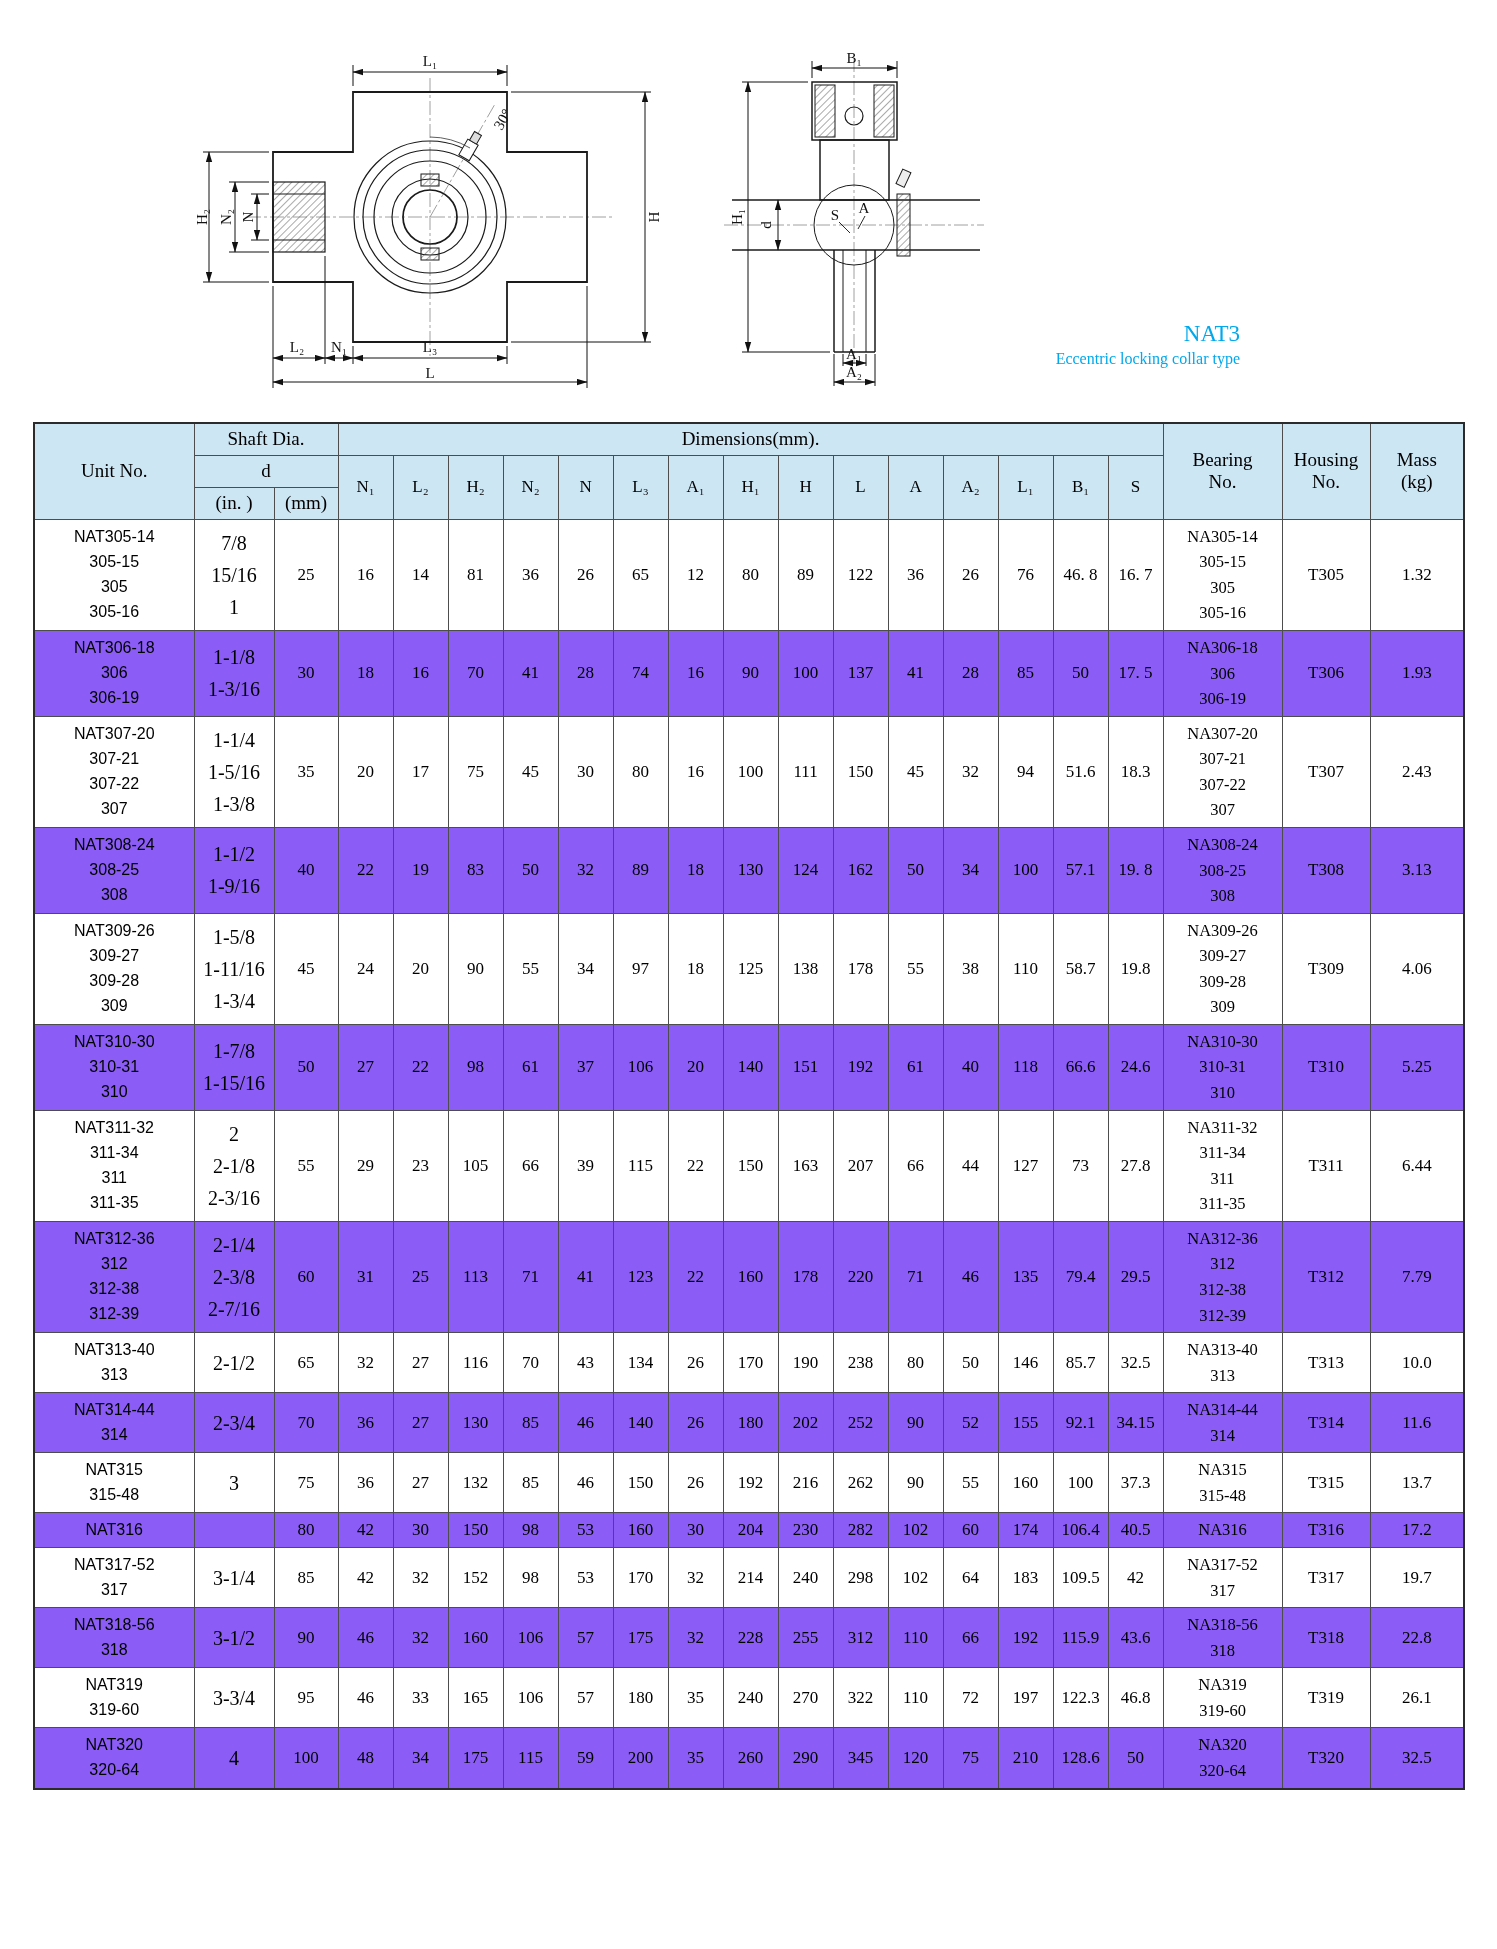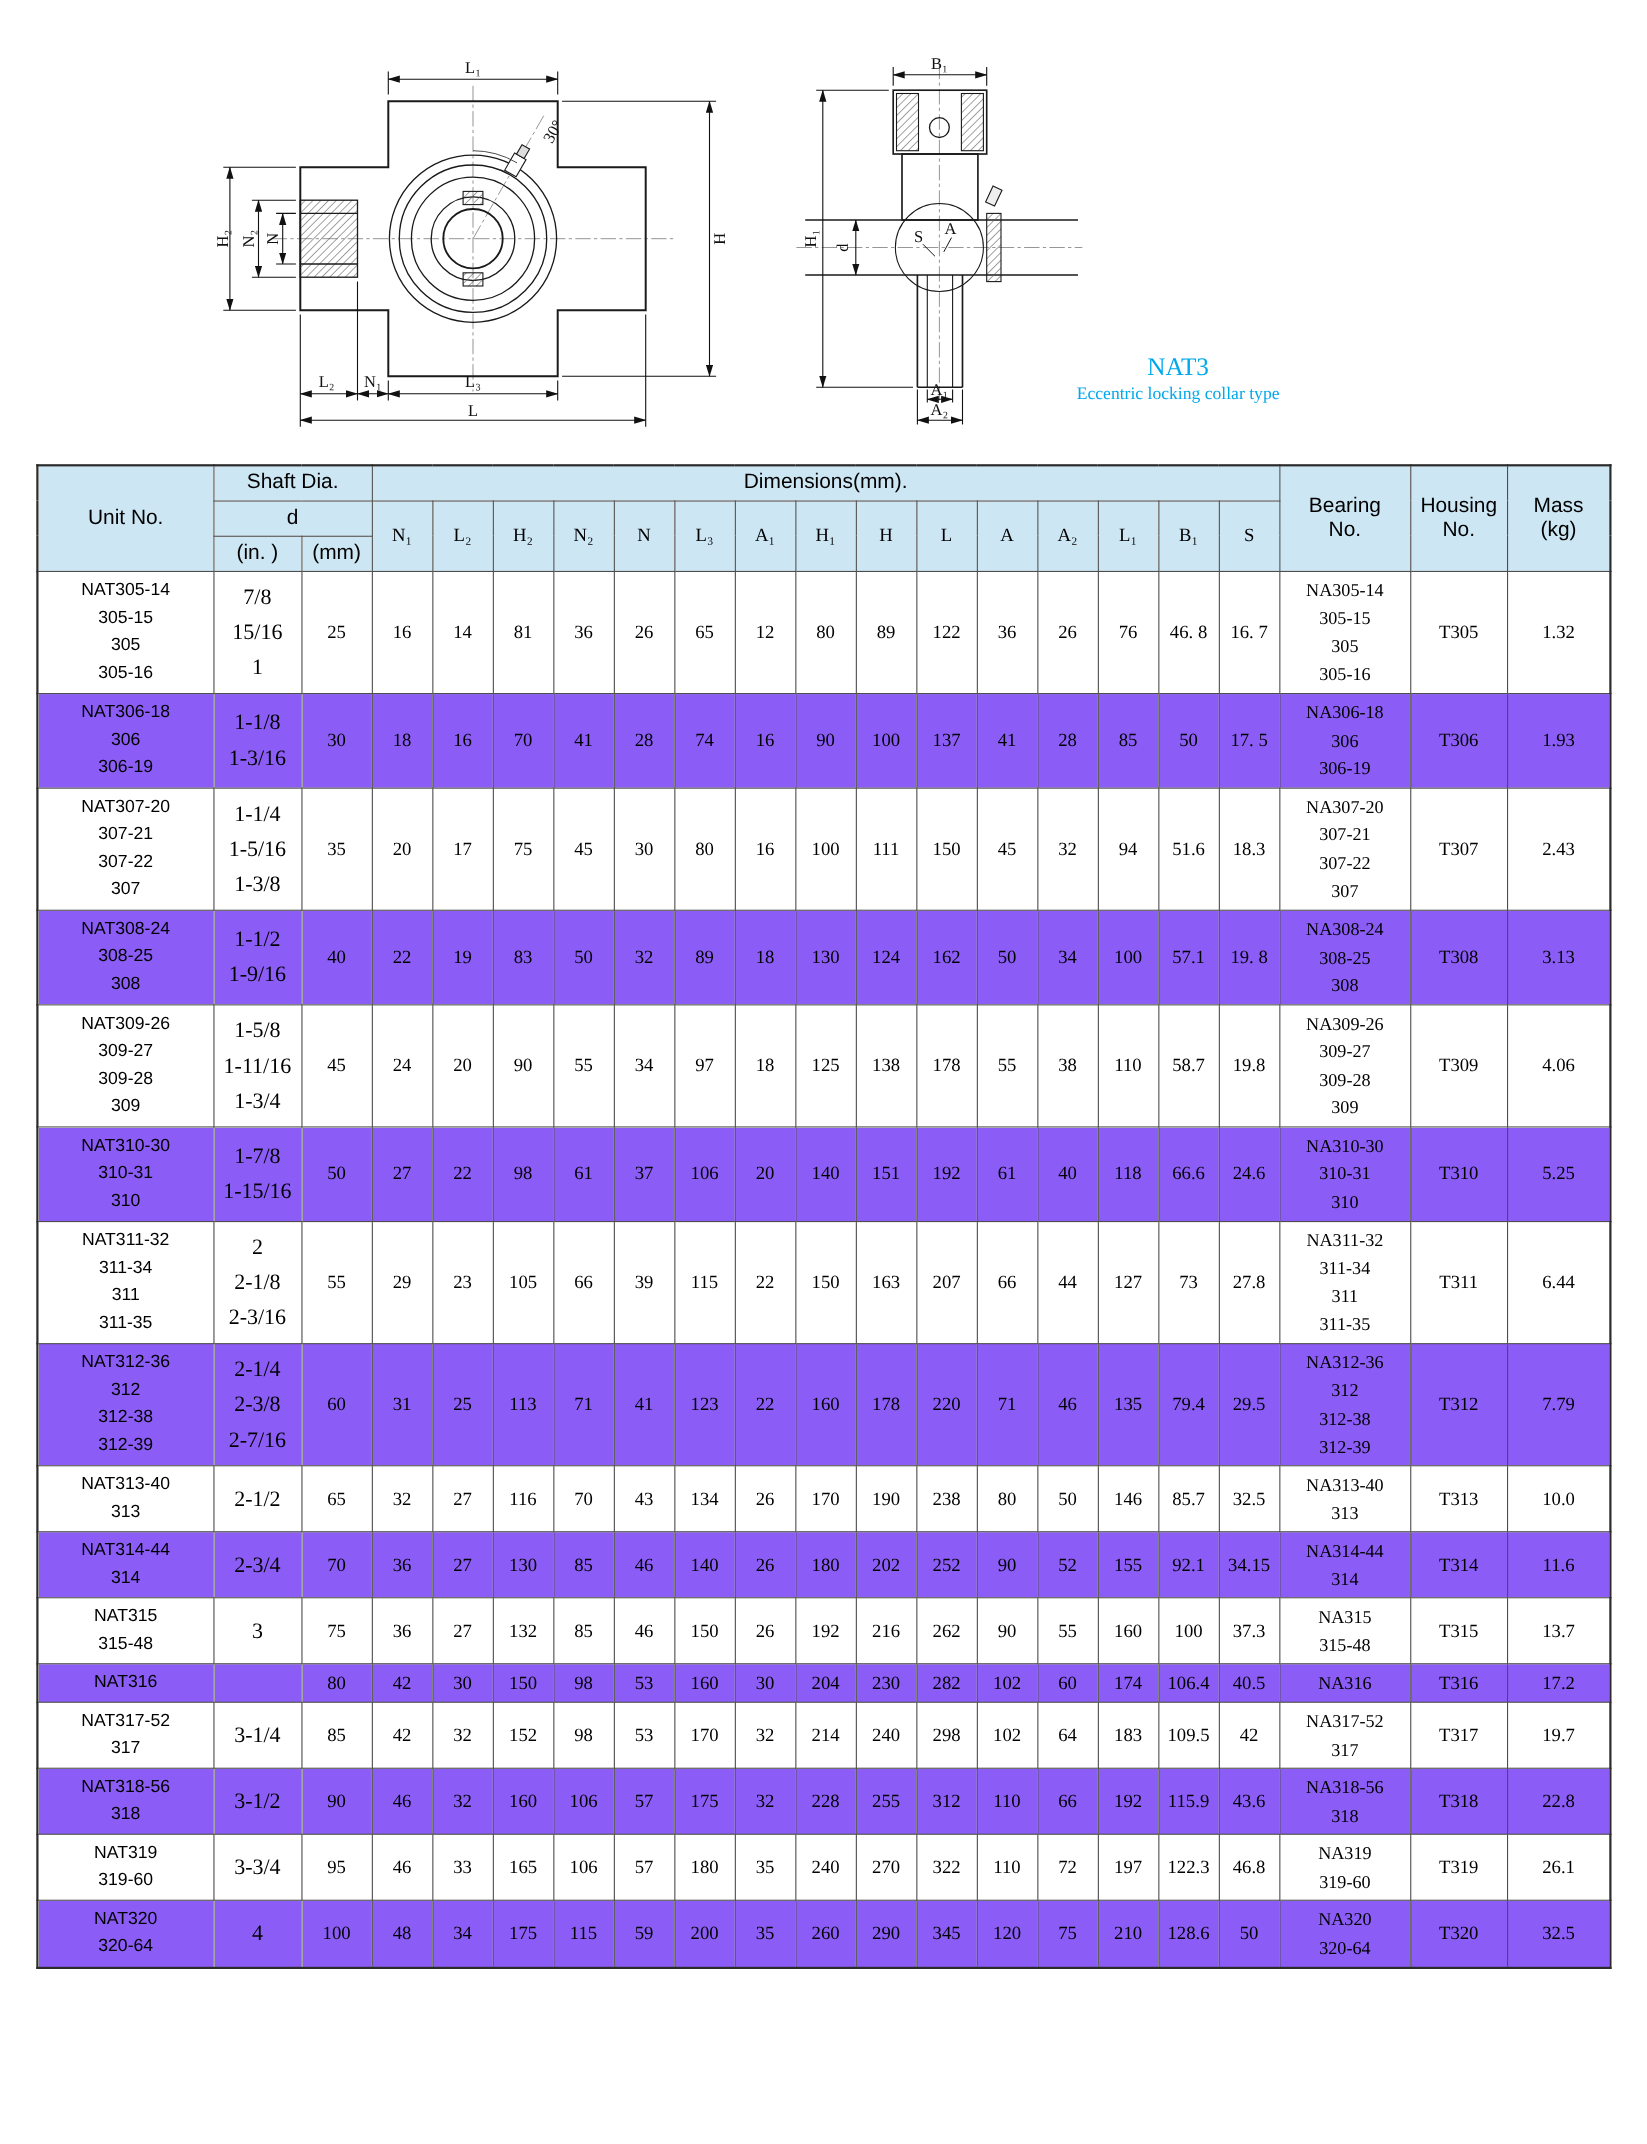--- a/index.html
+++ b/index.html
@@ -6,31 +6,31 @@
   body{width:1497px;height:1949px;background:#ffffff;position:relative;
        font-family:"Liberation Serif","DejaVu Serif",serif;color:#000}
   .page{position:absolute;inset:0;overflow:hidden}
 
   
   .svg-front{position:absolute;left:195px;top:52px}
   .svg-side{position:absolute;left:712px;top:52px}
   svg text{font-family:"Liberation Serif","DejaVu Serif",serif;font-size:15px;fill:#111}
   .dims line{stroke:#111;stroke-width:1}
 
-  .type-title{position:absolute;left:926px;top:320px;width:290px;text-align:center;
+  .type-title{position:absolute;left:950px;top:320px;width:290px;text-align:right;
               color:#00a8ec;line-height:1.25}
   .type-title .code{font-size:23px}
   .type-title .desc{font-size:16px}
 
   
   table.spec{position:absolute;left:33px;top:422px;width:1431px;border-collapse:collapse;
              table-layout:fixed;border:2px solid #2b2b2b}
   .spec th,.spec td{border:1px solid #4d4d4d;text-align:center;vertical-align:middle;
                     white-space:pre-line;padding:4px 2px;overflow:hidden}
-  .spec thead th{background:#cde6f4;font-family:Liberation Sans, sans-serif;
+  .spec thead th{background:#cde6f4;font-family:Liberation Serif, serif;
                  font-weight:normal;font-size:19px;line-height:1.2}
   .spec thead tr:nth-child(1){height:30px}
   .spec thead tr:nth-child(2){height:32px}
   .spec thead tr:nth-child(3){height:32px}
   .spec thead th.dimcol{font-family:"Liberation Serif","DejaVu Serif",serif;font-size:17px}
   .spec tbody tr.alt{background:#8b5cf6}
   .c-unit{font-family:"Liberation Sans","DejaVu Sans",sans-serif;font-weight:normal;
           font-size:16px;line-height:1.55}
   .c-in{text-align:left;padding-left:8px;font-size:20px;line-height:1.6}
   .c-mm,.c-dim,.c-housing,.c-mass{font-size:17px}

